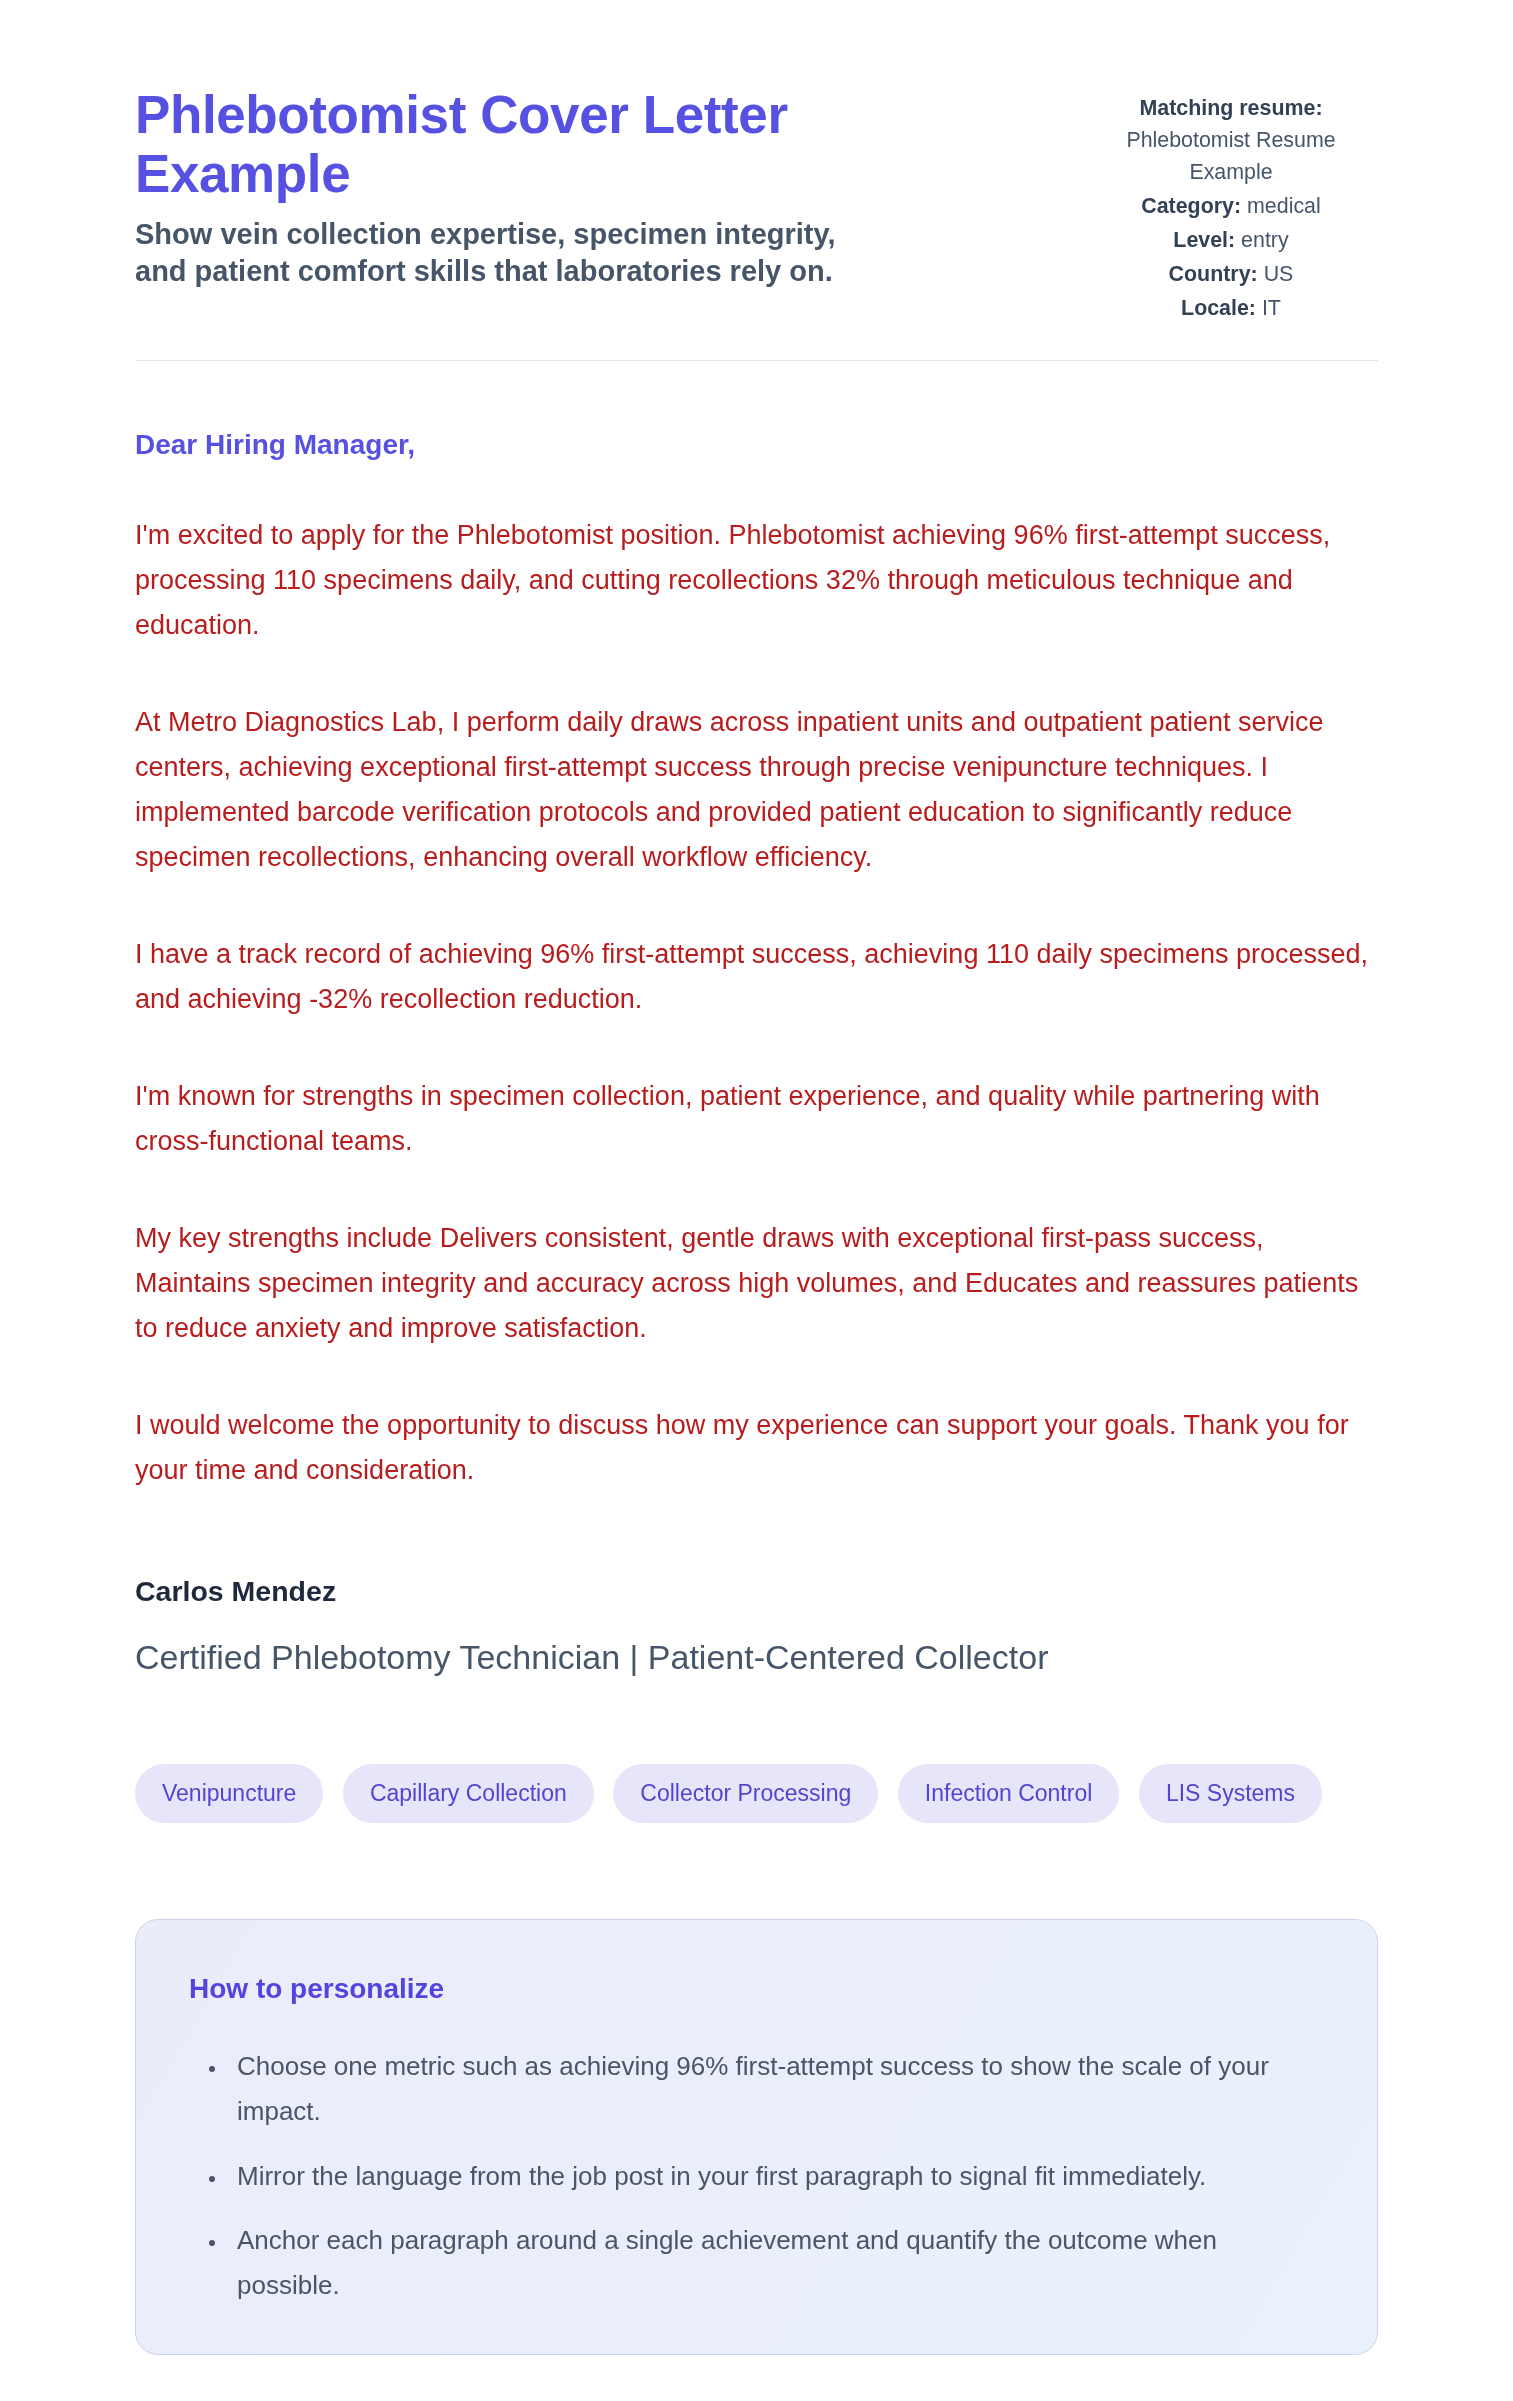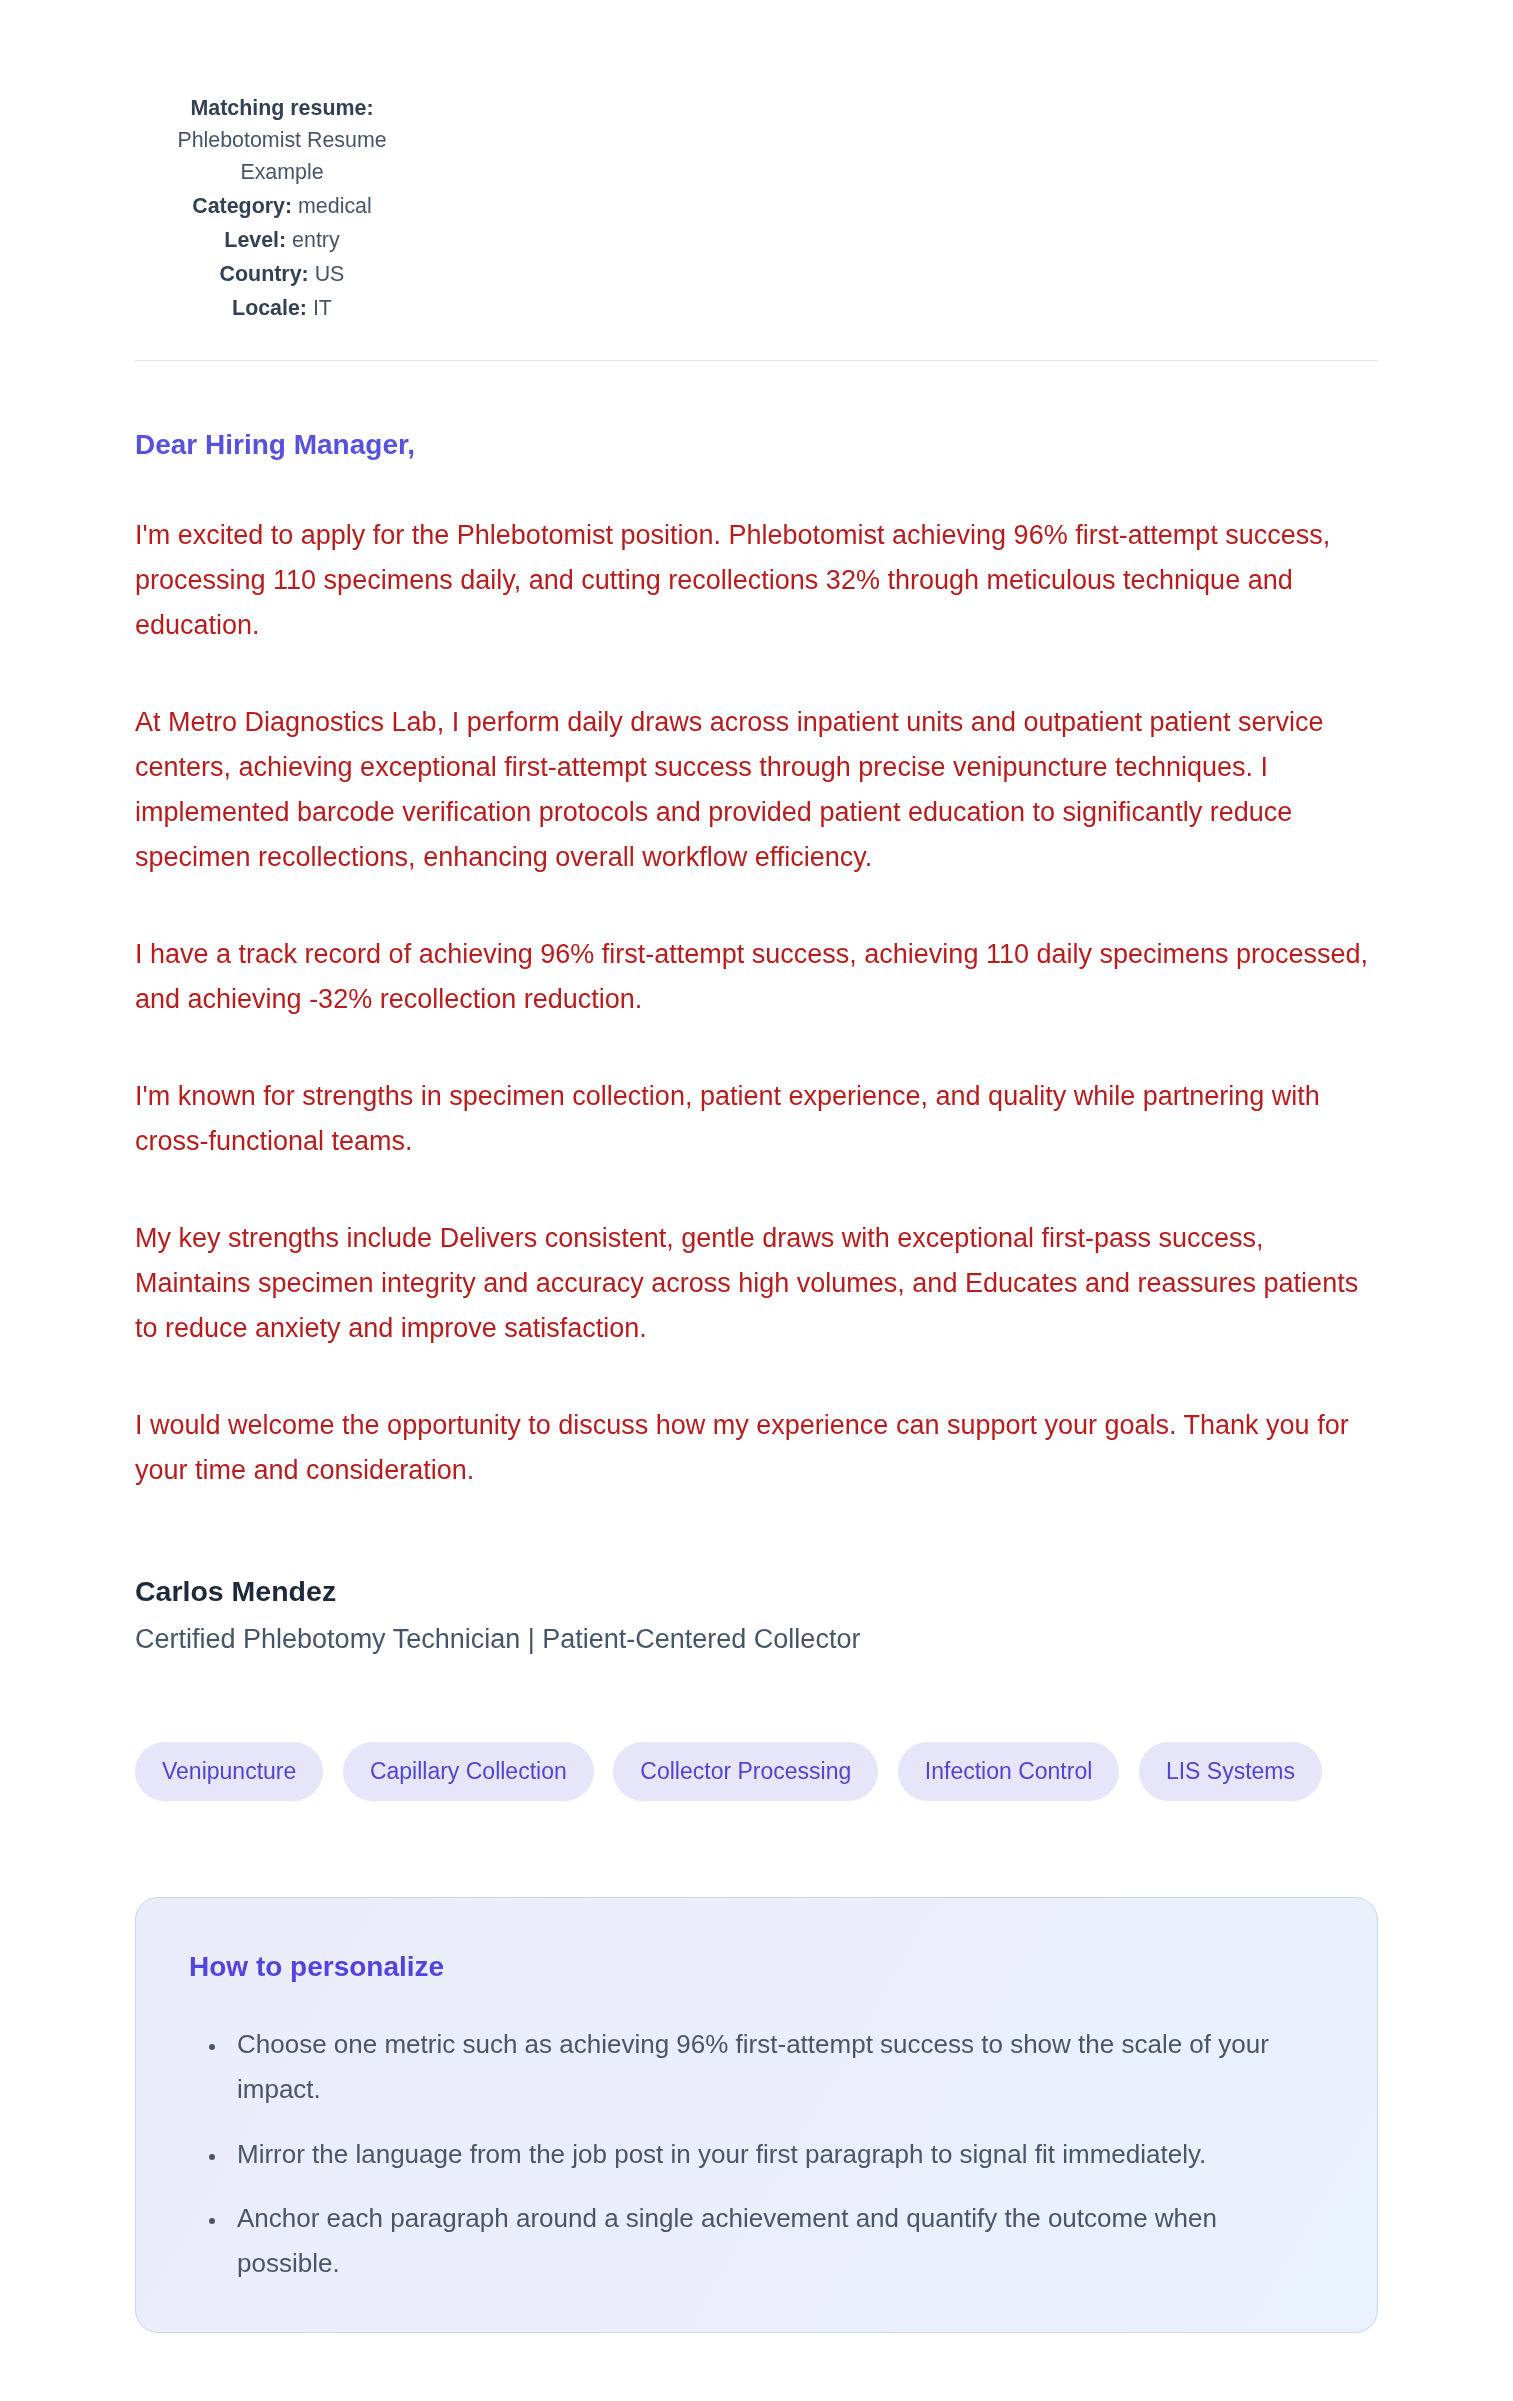--- a/index.html
+++ b/index.html
@@ -67,22 +67,22 @@
     line-height: 45px;
     color: #b91c1c;
   }
   .signature { margin-top: 82px; }
   .sig-name {
     font-size: 28.5px;
     font-weight: bold;
     color: #1e293b;
   }
   .sig-role {
-    margin-top: 16px;
-    font-size: 27px;
+    margin-top: 30px;
+    font-size: 34px;
     color: #475569;
   }
 
   
   .tags {
     margin-top: 87px;
     display: flex;
     flex-wrap: wrap;
     gap: 19.6px;
   }
@@ -124,20 +124,24 @@
   }
   .tip-list li::marker { color: #4a5568; font-size: 19.6px; }
   .tip-list li:last-child { margin-bottom: 0; }
 </style>
 </head>
 <body>
 
 <div class="page">
 
   <div class="header">
+    <div class="header-left">
+      <h1 class="page-title">Phlebotomist Cover Letter Example</h1>
+      <p class="page-subtitle">Show vein collection expertise, specimen integrity, and patient comfort skills that laboratories rely on.</p>
+    </div>
     <div class="meta">
       <div class="meta-row">
         <b>Matching resume:</b><br>
         <span>Phlebotomist Resume Example</span>
       </div>
       <div class="meta-row">
         <b>Category:</b>
         <span>medical</span>
       </div>
       <div class="meta-row">

